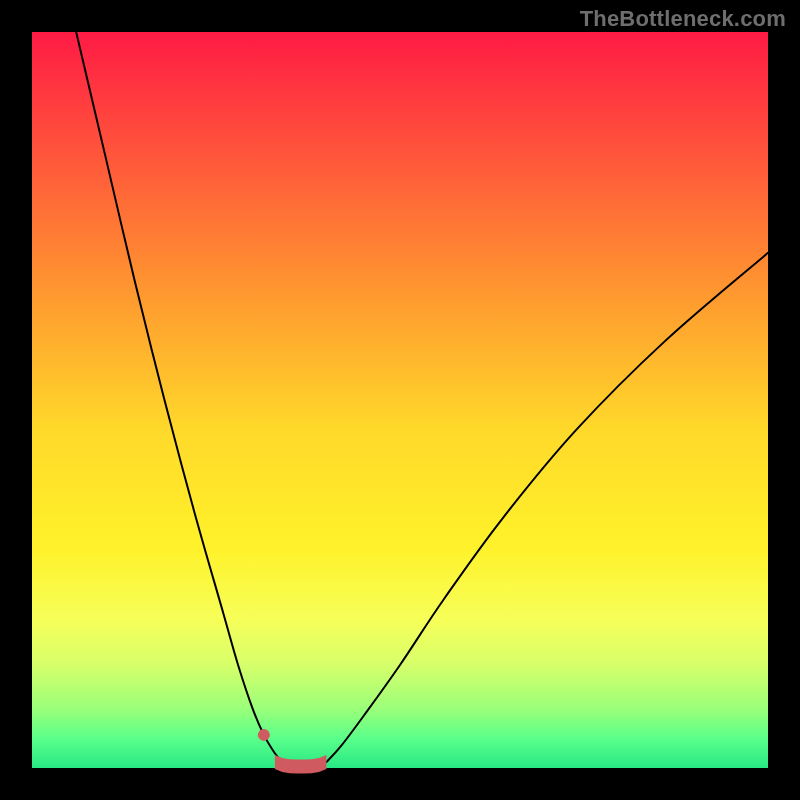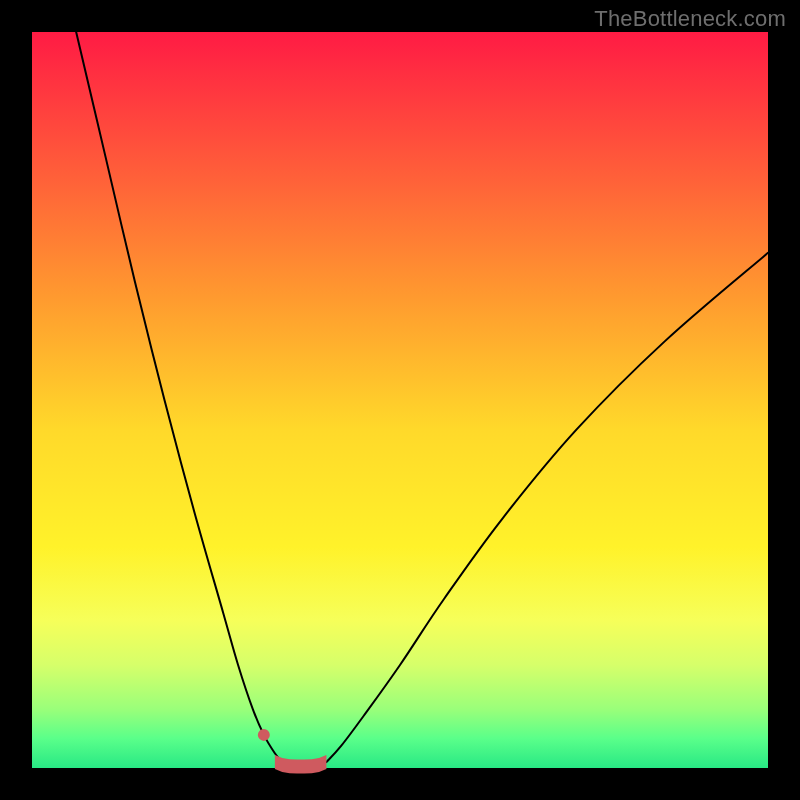--- a/index.html
+++ b/index.html
@@ -38,21 +38,21 @@
       #5aff8a 96%,
       #28e884 100%
     );
   }
   .watermark {
     position: absolute;
     top: 6px;
     right: 14px;
     color: #6e6e6e;
     font-size: 22px;
-    font-weight: 400;
+    font-weight: 700;
     letter-spacing: 0.2px;
     user-select: none;
   }
   svg.curves {
     position: absolute;
     left: 0;
     top: 0;
     width: 736px;
     height: 736px;
     overflow: visible;

